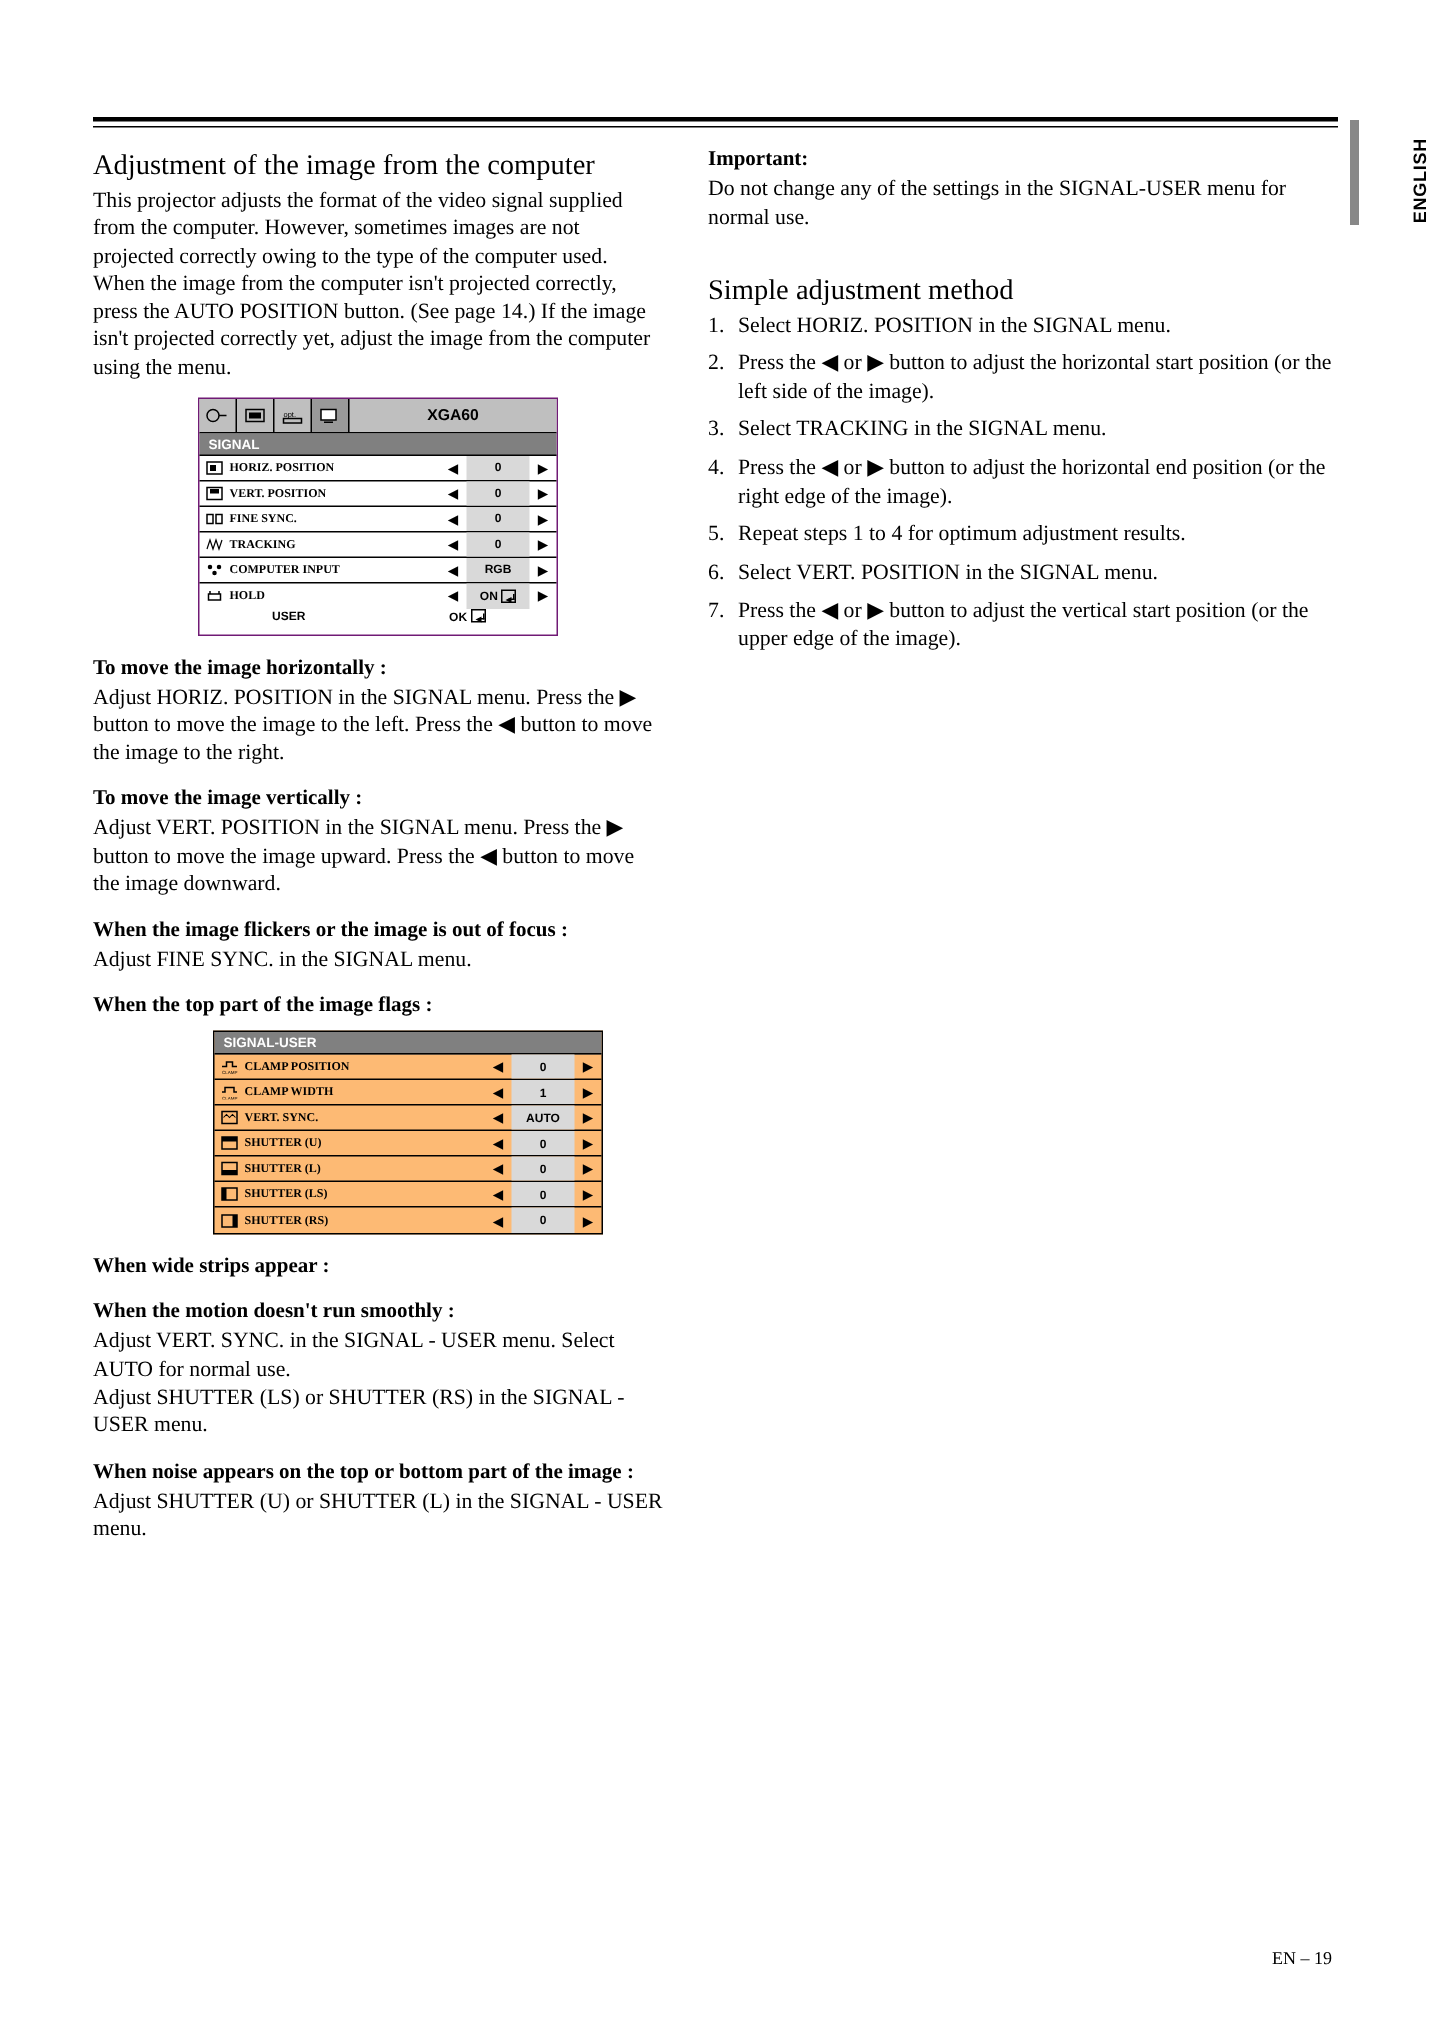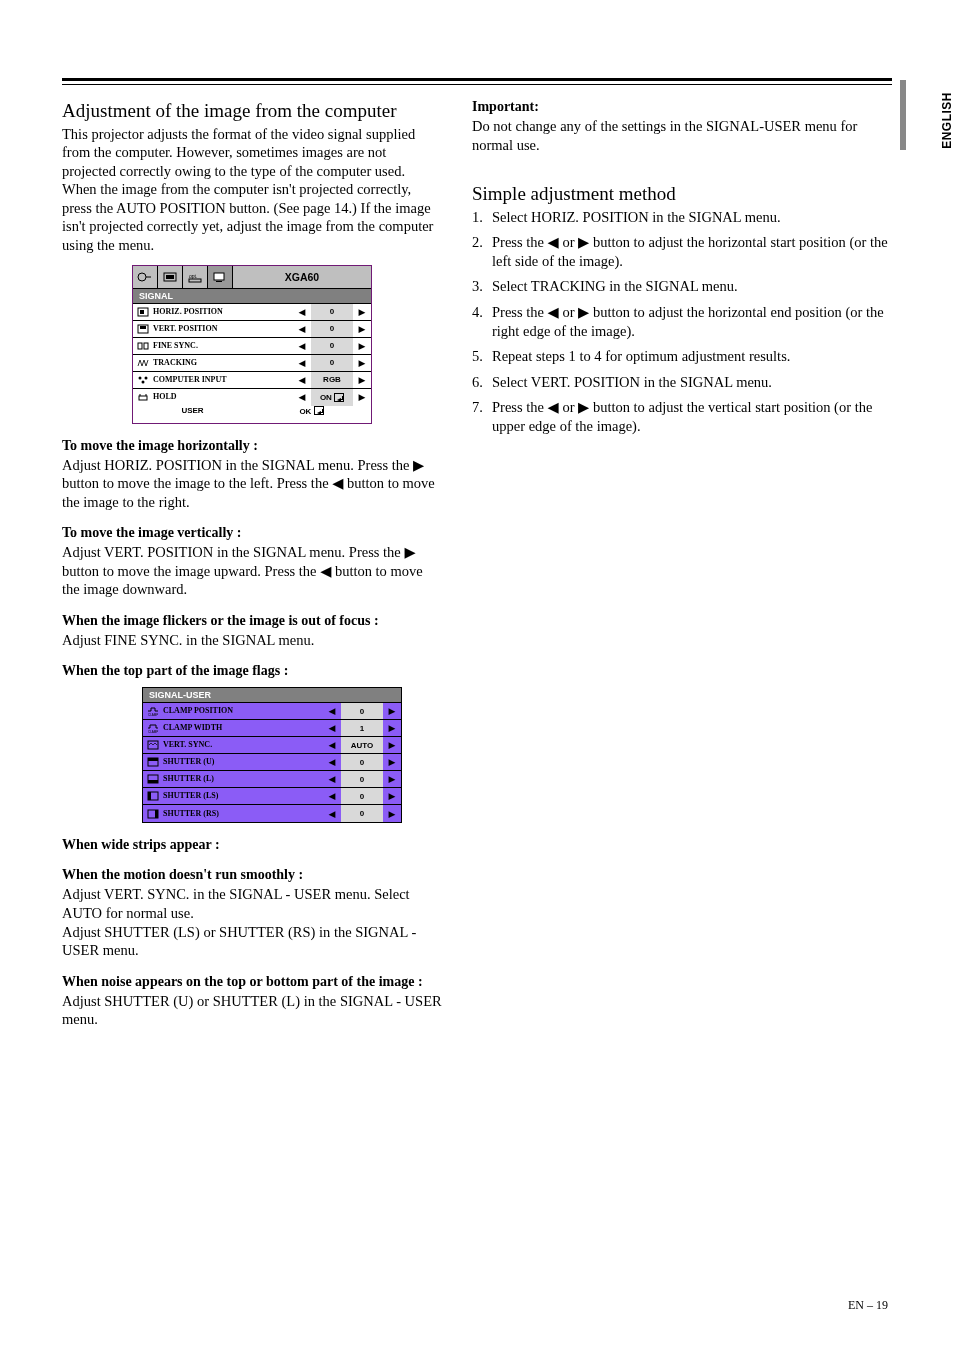--- a/index.html
+++ b/index.html
@@ -93,21 +93,21 @@
   .menu-row .valcell { width: 42px; text-align: center; font-weight: bold; background: #d9d9d9; height:100%; display:flex;align-items:center;justify-content:center; font-size:8px;}
   .user-row { display:flex; height:17px; }
   .user-row .rowlabel { flex:1; text-align:center; font-weight:bold; font-size:8px; }
   .user-row .okcell { flex:1; text-align:center; font-weight:bold; font-size:8px; }
   .menu-table2 {
     width: 260px;
     border: 1px solid #000;
     font-family: Arial, sans-serif;
     font-size: 9px;
     margin: 8px 0 8px 80px;
-    background: #8b5cf6;
+    background: #fdba74;
   }
   .page-num {
     position: absolute;
     bottom: 38px;
     right: 66px;
     font-size: 12px;
     font-family: "Century Schoolbook", Georgia, serif;
   }
   .enter-icon { display:inline-block; width:10px; height:9px; border:1px solid #000; vertical-align:-1px; position:relative; }
   .enter-icon::after { content:""; position:absolute; left:2px; top:4px; width:0;height:0; border-right:4px solid #000; border-top:2px solid transparent; border-bottom:2px solid transparent;}

